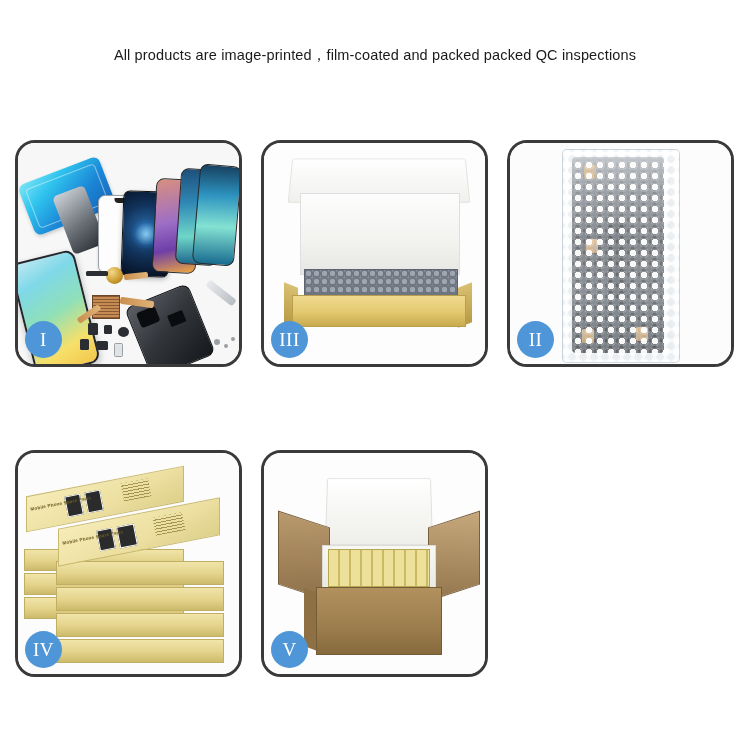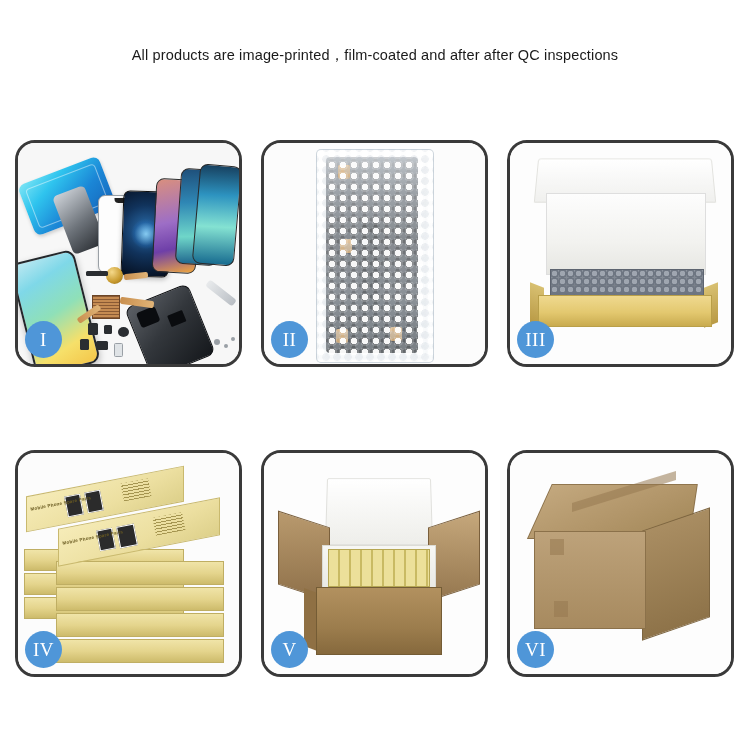--- a/index.html
+++ b/index.html
@@ -323,21 +323,21 @@
   .b6-tape{
     position:absolute; background: rgba(150,120,80,.55);
   }
 </style>
 </head>
 <body>
 
 <div class="page">
 
   <div class="header">
-    <div class="subtitle">All products are image-printed，film-coated and after after QC inspections</div>
+    <div class="subtitle">All products are image-printed，film-coated and packed packed QC inspections</div>
   </div>
 
   <div class="grid">
 
     <div class="panel">
       <div class="stage">
         <div class="p1-bg"></div>
         <div class="flexscreen"></div>
         <div class="flexscreen2"></div>
         <div class="protector"></div>
@@ -360,43 +360,43 @@
         <div class="flexstrip" style="left:106px; top:130px; width:24px; height:6px; transform:rotate(-6deg);"></div>
         <div class="flexstrip" style="left:58px; top:168px; width:26px; height:6px; transform:rotate(-34deg);"></div>
         <div class="screwdriver"></div>
         <div class="screws"></div>
       </div>
       <div class="badge">I</div>
     </div>
 
     <div class="panel">
       <div class="stage">
+        <div class="b3-bg"></div>
+        <div class="b3-lid"></div>
+        <div class="b3-foam"></div>
+        <div class="b3-bubbles"></div>
+        <div class="b3-boxleft"></div>
+        <div class="b3-boxright"></div>
+        <div class="b3-boxfront"></div>
+      </div>
+      <div class="badge">III</div>
+    </div>
+
+    <div class="panel">
+      <div class="stage">
         <div class="bw-bg"></div>
         <div class="bw-item"></div>
         <div class="bw-cable"></div>
         <div class="bw-tab" style="left:74px; top:22px;"></div>
         <div class="bw-tab" style="left:76px; top:96px;"></div>
         <div class="bw-tab" style="left:72px; top:186px;"></div>
         <div class="bw-tab" style="left:126px; top:184px;"></div>
         <div class="bw-wrap"></div>
       </div>
       <div class="badge">II</div>
-    </div>
-
-    <div class="panel">
-      <div class="stage">
-        <div class="b3-bg"></div>
-        <div class="b3-lid"></div>
-        <div class="b3-foam"></div>
-        <div class="b3-bubbles"></div>
-        <div class="b3-boxleft"></div>
-        <div class="b3-boxright"></div>
-        <div class="b3-boxfront"></div>
-      </div>
-      <div class="badge">III</div>
     </div>
 
     <div class="panel">
       <div class="stage">
         <div class="b4-bg"></div>
         <div class="stackbox" style="left:6px;  top:96px;  width:158px; height:20px;"></div>
         <div class="stackbox" style="left:6px;  top:120px; width:158px; height:20px;"></div>
         <div class="stackbox" style="left:6px;  top:144px; width:158px; height:20px;"></div>
         <div class="stackbox" style="left:38px; top:108px; width:166px; height:22px;"></div>
         <div class="stackbox" style="left:38px; top:134px; width:166px; height:22px;"></div>
@@ -423,27 +423,15 @@
         <div class="b5-flapL"></div>
         <div class="b5-flapR"></div>
         <div class="b5-inner"></div>
         <div class="b5-yellow"></div>
         <div class="b5-bodyL"></div>
         <div class="b5-body"></div>
       </div>
       <div class="badge">V</div>
     </div>
 
-    <div class="panel">
-      <div class="stage">
-        <div class="b6-bg"></div>
-        <div class="b6-top"></div>
-        <div class="b6-side"></div>
-        <div class="b6-front"></div>
-        <div class="b6-tape" style="left:40px; top:86px; width:14px; height:16px;"></div>
-        <div class="b6-tape" style="left:44px; top:148px; width:14px; height:16px;"></div>
-        <div class="b6-tape" style="left:62px; top:34px; width:104px; height:9px; transform: skewY(-17deg);"></div>
-      </div>
-      <div class="badge">VI</div>
-    </div>
 
   </div>
 </div>
 
 </body></html>

